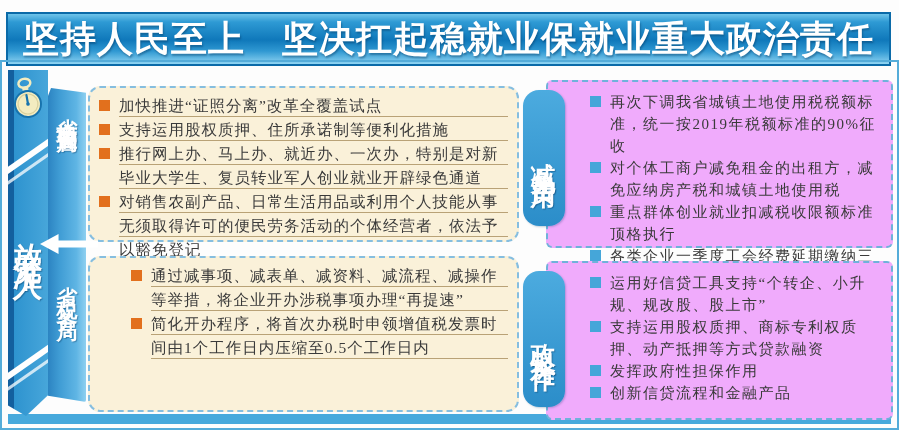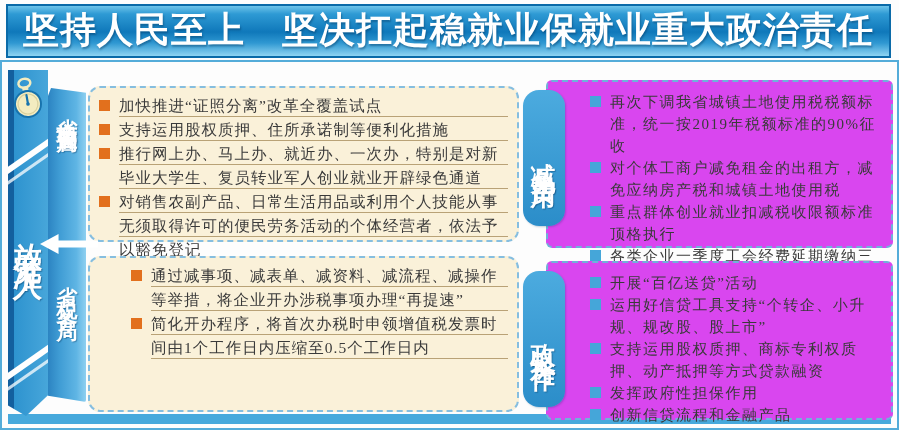--- a/index.html
+++ b/index.html
@@ -1,22 +1,22 @@
 <!DOCTYPE html>
 <html><head>
 <meta charset="utf-8">
 <style>
   html,body{margin:0;padding:0;background:#fff;}
   .page{position:relative;width:899px;height:430px;background:#fdfdfd;overflow:hidden;
         font-family:"Liberation Sans","DejaVu Sans",sans-serif;}
 
   
-  .title-banner{position:absolute;left:6px;top:4px;width:885px;height:54px;box-sizing:border-box;
+  .title-banner{position:absolute;left:6px;top:12px;width:885px;height:54px;box-sizing:border-box;
     background:linear-gradient(180deg,#6ec4ea 0%,#2e9ad4 16%,#0f78ba 52%,#2f98d2 74%,#8fd4f2 100%);
-    border:2px solid #0a6aa8;display:flex;align-items:flex-start;justify-content:center;font-family:Liberation Serif, serif;}
+    border:2px solid #0a6aa8;display:flex;align-items:center;justify-content:center;font-family:Liberation Serif, serif;}
   .title-text{color:#fff;font-weight:bold;font-size:36px;letter-spacing:1px;white-space:nowrap;
     text-shadow:1px 2px 2px rgba(0,50,90,.4);}
 
   
   .frame{position:absolute;left:0;top:60px;width:895px;height:366px;border:2px solid #54acd9;}
   .bottom-bar{position:absolute;left:8px;top:414px;width:883px;height:10px;background:#47a9dc;}
 
   
   .ribbon{position:absolute;left:8px;top:70px;width:40px;height:346px;
     background:linear-gradient(90deg,#135f9e 0,#135f9e 6px,#2e93cf 6px,#47a6da 100%);
@@ -40,21 +40,21 @@
     text-shadow:1px 1px 1px rgba(0,50,90,.35);}
   .agency-label.a1{top:14px;letter-spacing:3px;}
   .agency-label.a2{top:182px;letter-spacing:12px;}
   .junction-arrow{position:absolute;left:40px;top:234px;width:58px;height:20px;background:#fff;
     clip-path:polygon(0 50%,32% 0,32% 32%,100% 32%,100% 68%,32% 68%,32% 100%);z-index:5;
     filter:drop-shadow(0 1px 1px rgba(0,0,0,.2));}
 
   
   .box{position:absolute;box-sizing:border-box;}
   .cream{background:#faf1d9;border:2px dashed #85bee0;border-radius:12px;padding:6px 9px 3px 9px;}
-  .whitebox{background:#d946ef;border:2px dashed #6fb2da;border-radius:6px;padding:9px 5px 3px 42px;}
+  .whitebox{background:#f0abfc;border:2px dashed #6fb2da;border-radius:6px;padding:9px 5px 3px 42px;}
   #box-market{left:88px;top:86px;width:431px;height:156px;}
   #box-tax{left:88px;top:256px;width:431px;height:156px;padding-left:41px;}
   #box-fee{left:546px;top:80px;width:347px;height:168px;}
   #box-bank{left:546px;top:261px;width:347px;height:159px;}
 
   ul.items{list-style:none;margin:0;padding:0;}
   .item{display:flex;gap:9px;}
   .sq{width:11px;height:11px;flex:none;margin-top:6px;}
   .sq.orange{background:#e2701d;}
   .sq.blue{background:#45a6d9;}
@@ -173,24 +173,20 @@
     </ul>
   </div>
 
   <div class="pill" id="pill-bank">
     <span>政银合作</span>
   </div>
   <div class="box whitebox" id="box-bank">
     <ul class="items">
       <li class="item">
         <span class="sq blue"></span>
-        <span class="txt">开展“百亿送贷”活动</span>
-      </li>
-      <li class="item">
-        <span class="sq blue"></span>
         <span class="txt">运用好信贷工具支持“个转企、小升规、规改股、股上市”</span>
       </li>
       <li class="item">
         <span class="sq blue"></span>
         <span class="txt">支持运用股权质押、商标专利权质押、动产抵押等方式贷款融资</span>
       </li>
       <li class="item">
         <span class="sq blue"></span>
         <span class="txt">发挥政府性担保作用</span>
       </li>

